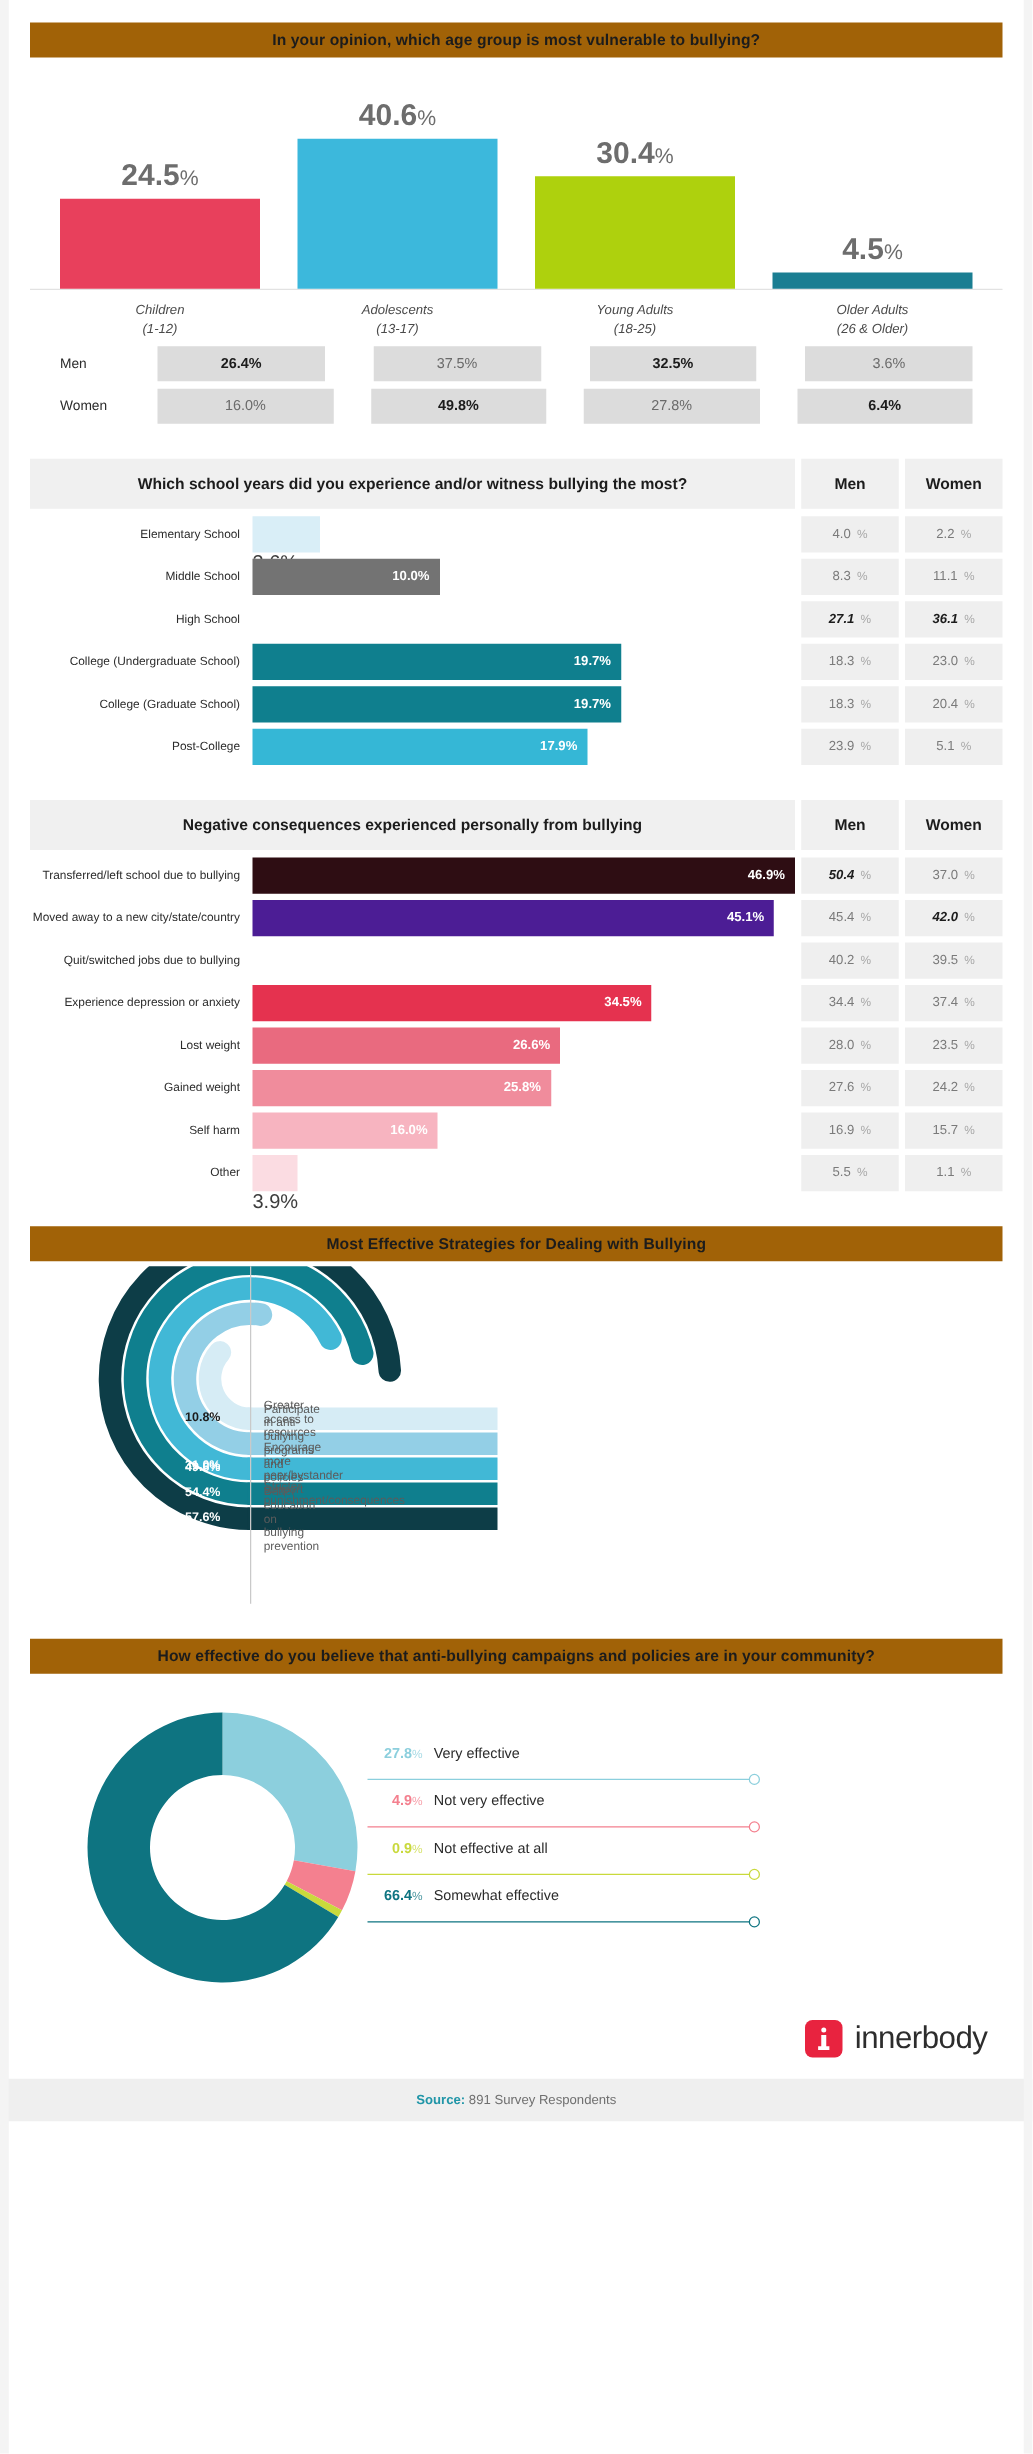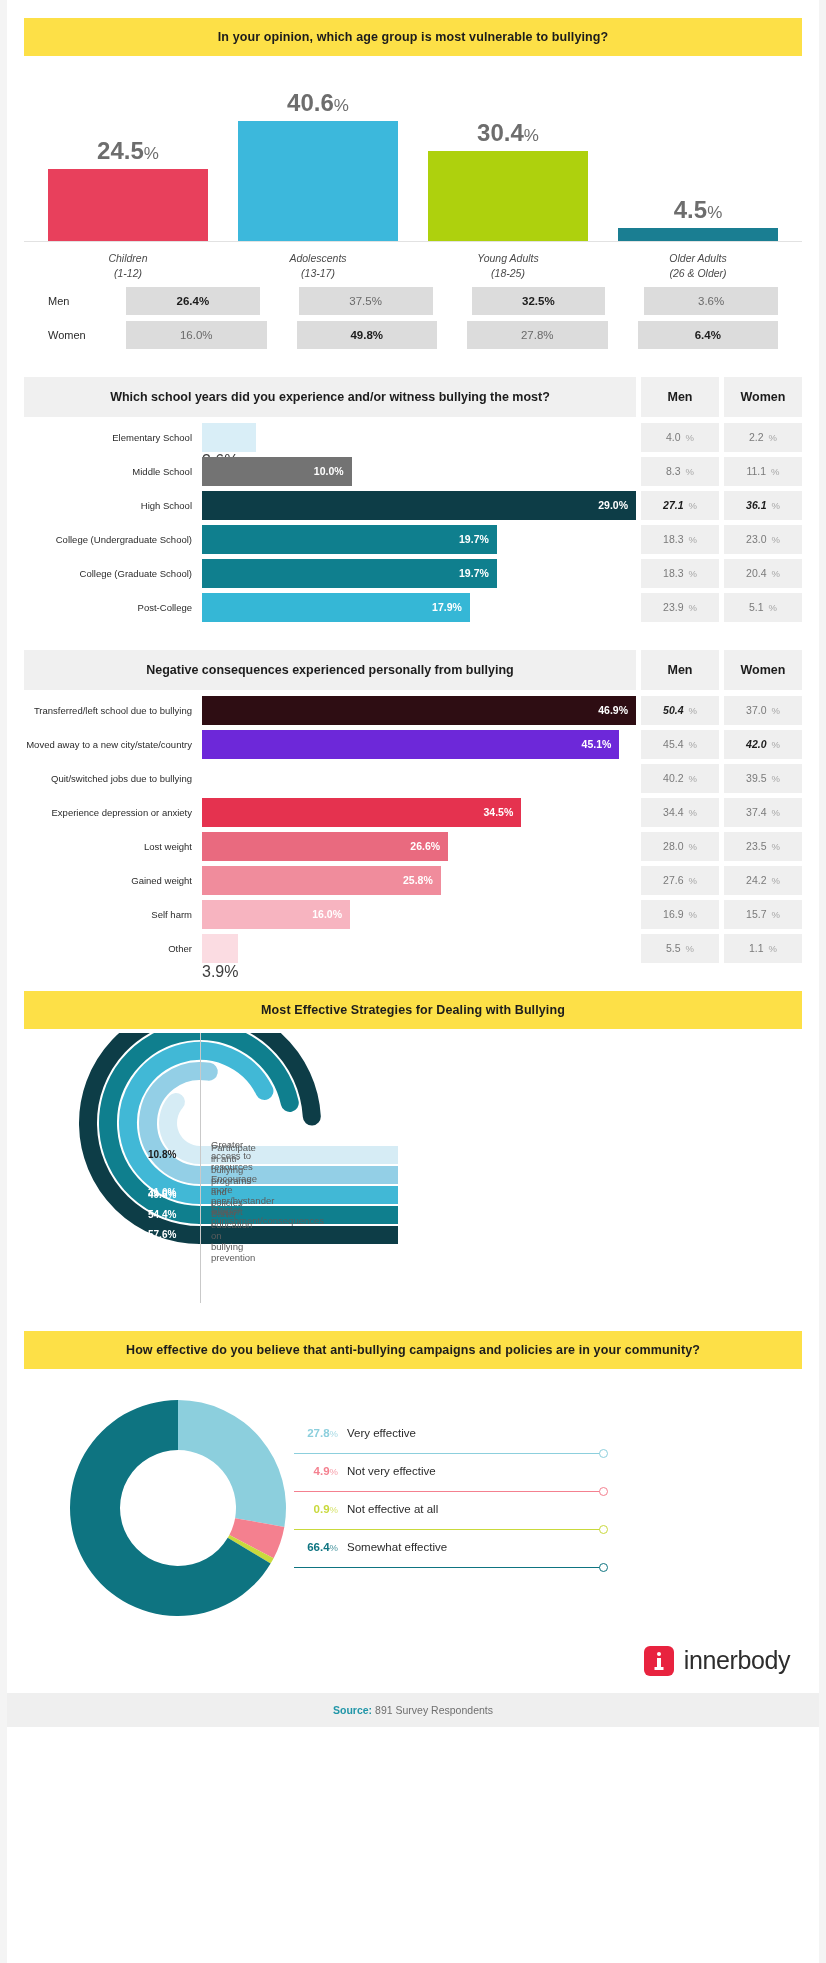--- a/index.html
+++ b/index.html
@@ -12,22 +12,22 @@
   .page {
     width: 826px;
     min-height: 1963px;
     background: #ffffff;
     position: relative;
     padding: 0;
   }
 
   
   .bar-head {
-    background: #fde047;
-    height: 38px;
+    background: #a16207;
+    height: 28px;
     display: flex;
     align-items: center;
     justify-content: center;
   }
   .bar-head .title {
     font-size: 12.5px;
     font-weight: bold;
     color: #1c1c1c;
     letter-spacing: .1px;
   }
@@ -429,23 +429,20 @@
             <span class="pct">%</span>
           </div>
           <div class="gcell-val">
             <span class="num">11.1</span>
             <span class="pct">%</span>
           </div>
         </div>
         <div class="hrow">
           <div class="hrow-main">
             <div class="hlabel">High School</div>
-            <div class="htrack">
-              <div class="hbar" style="width: 100%; background: rgb(13, 61, 71);">29.0%</div>
-            </div>
           </div>
           <div class="gcell-val bold">
             <span class="num">27.1</span>
             <span class="pct">%</span>
           </div>
           <div class="gcell-val bold">
             <span class="num">36.1</span>
             <span class="pct">%</span>
           </div>
         </div>
@@ -522,21 +519,21 @@
           </div>
           <div class="gcell-val">
             <span class="num">37.0</span>
             <span class="pct">%</span>
           </div>
         </div>
         <div class="hrow">
           <div class="hrow-main">
             <div class="hlabel">Moved away to a new city/state/country</div>
             <div class="htrack">
-              <div class="hbar" style="width: 96.162%; background: #6d28d9;">45.1%</div>
+              <div class="hbar" style="width: 96.162%; background: #4c1d95;">45.1%</div>
             </div>
           </div>
           <div class="gcell-val">
             <span class="num">45.4</span>
             <span class="pct">%</span>
           </div>
           <div class="gcell-val bold">
             <span class="num">42.0</span>
             <span class="pct">%</span>
           </div>

